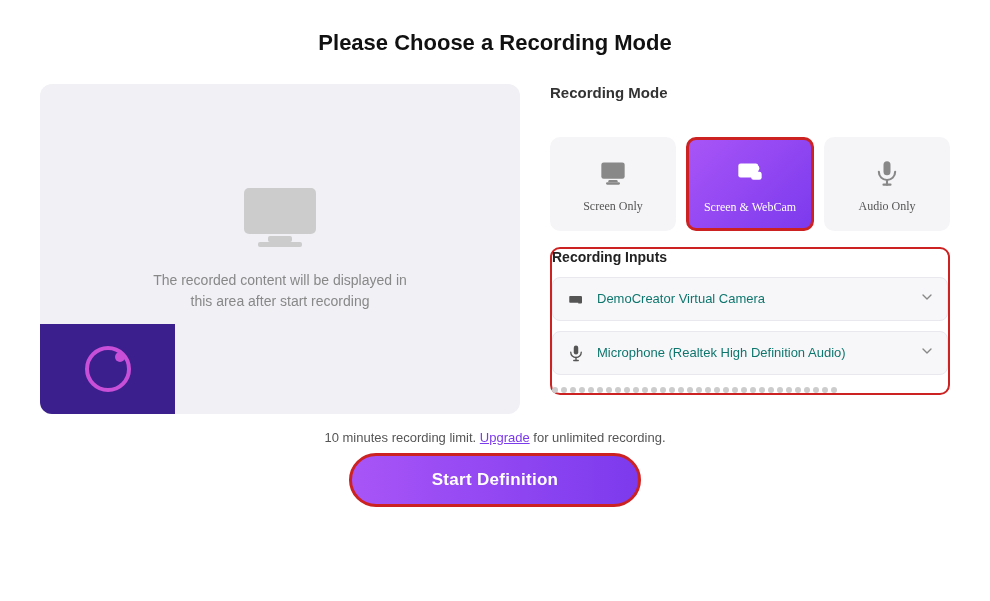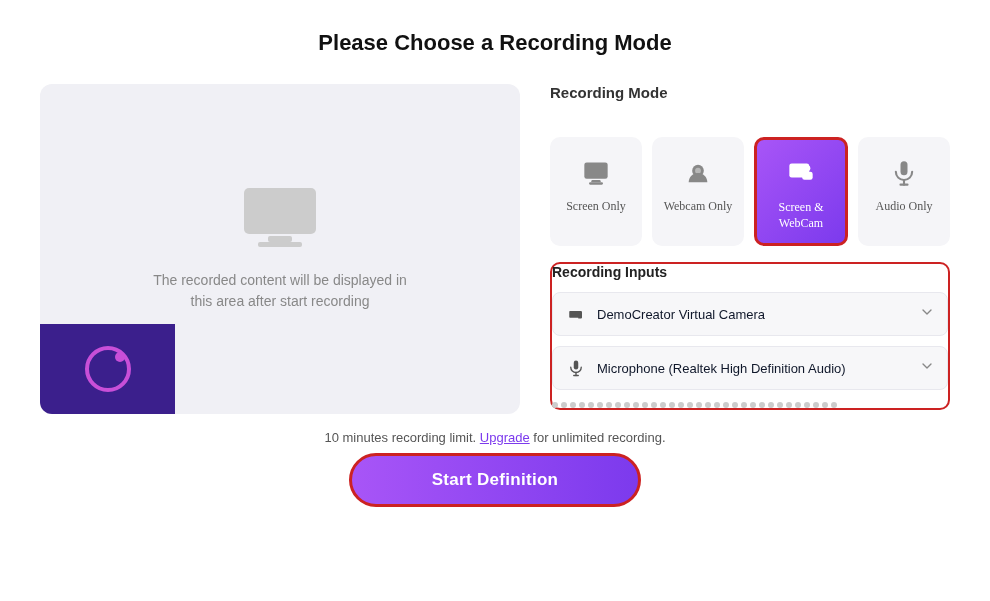--- a/index.html
+++ b/index.html
@@ -177,21 +177,21 @@
       justify-content: center;
     }
     .input-row-icon svg {
       width: 18px;
       height: 18px;
       fill: #555;
     }
     .input-row-text {
       flex: 1;
       font-size: 13px;
-      color: #0f172a;
+      color: #0f766e;
     }
     .input-row-chevron svg {
       width: 16px;
       height: 16px;
       fill: #888;
     }
     .dots-row {
       margin-top: 12px;
       display: flex;
       gap: 3px;
@@ -265,30 +265,20 @@
         <div class="mode-icon">
           <svg viewBox="0 0 24 24" xmlns="http://www.w3.org/2000/svg">
             <rect x="2" y="3" width="20" height="14" rx="2"></rect>
             <rect x="8" y="18" width="8" height="2" rx="1"></rect>
             <rect x="6" y="20" width="12" height="2" rx="1"></rect>
           </svg>
         </div>
         <div class="mode-label">Screen Only</div>
       </div>
 
-      <div class="mode-card">
-        <div class="mode-icon">
-          <svg viewBox="0 0 24 24" xmlns="http://www.w3.org/2000/svg">
-            <circle cx="12" cy="10" r="5"></circle>
-            <circle cx="12" cy="10" r="2.5" fill="#fff" opacity="0.4"></circle>
-            <path d="M4 20c0-4.4 3.6-8 8-8s8 3.6 8 8"></path>
-          </svg>
-        </div>
-        <div class="mode-label">Webcam Only</div>
-      </div>
 
       <div class="mode-card active">
         <div class="mode-icon">
           <svg viewBox="0 0 24 24" xmlns="http://www.w3.org/2000/svg">
             <rect x="2" y="3" width="17" height="12" rx="2"></rect>
             <rect x="13" y="10" width="9" height="7" rx="2"></rect>
             <circle cx="17.5" cy="7" r="2.5"></circle>
           </svg>
         </div>
         <div class="mode-label">Screen &amp; WebCam</div>

